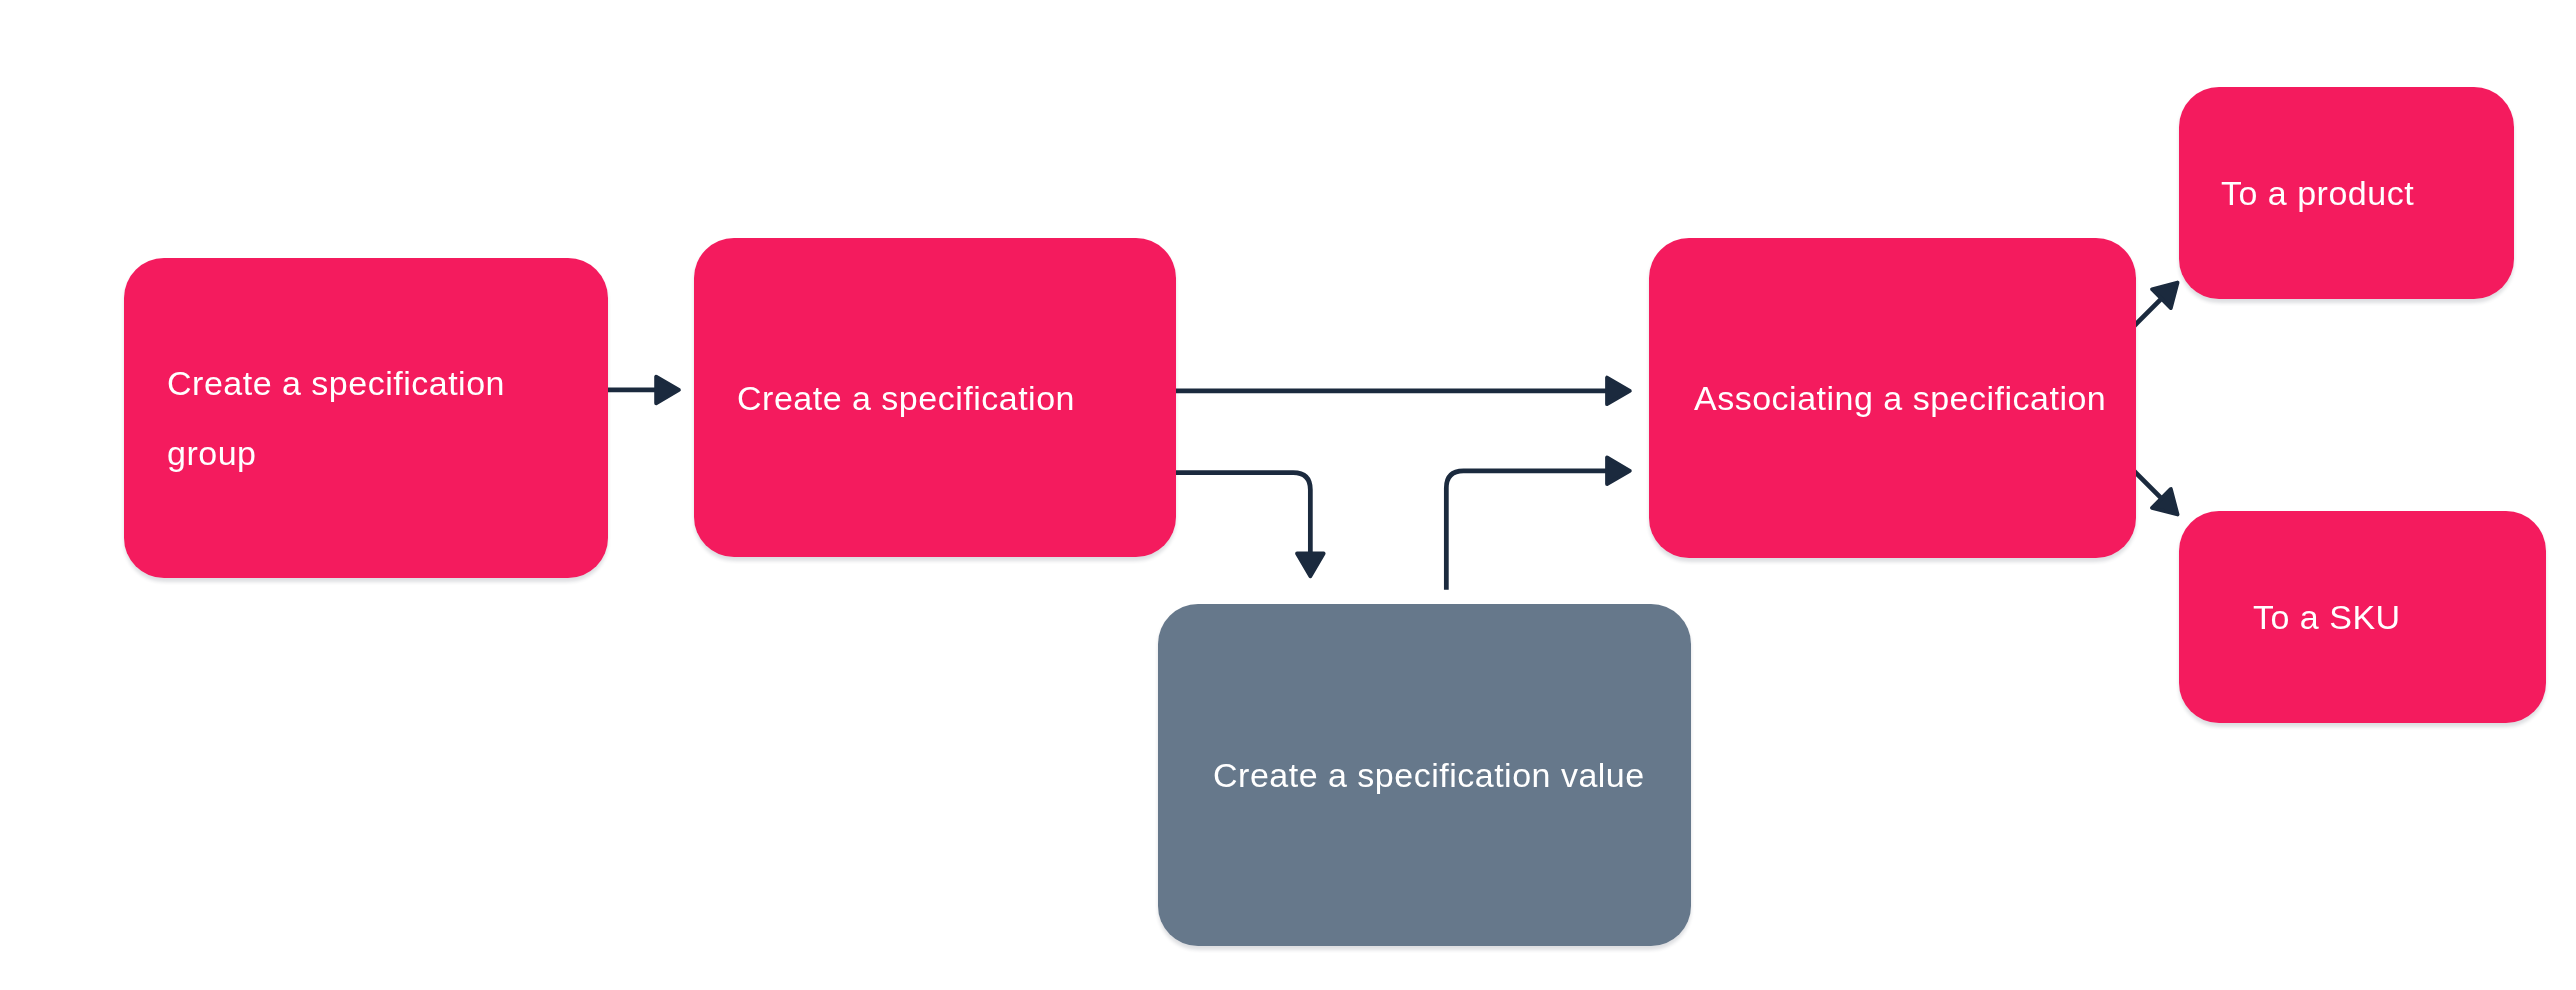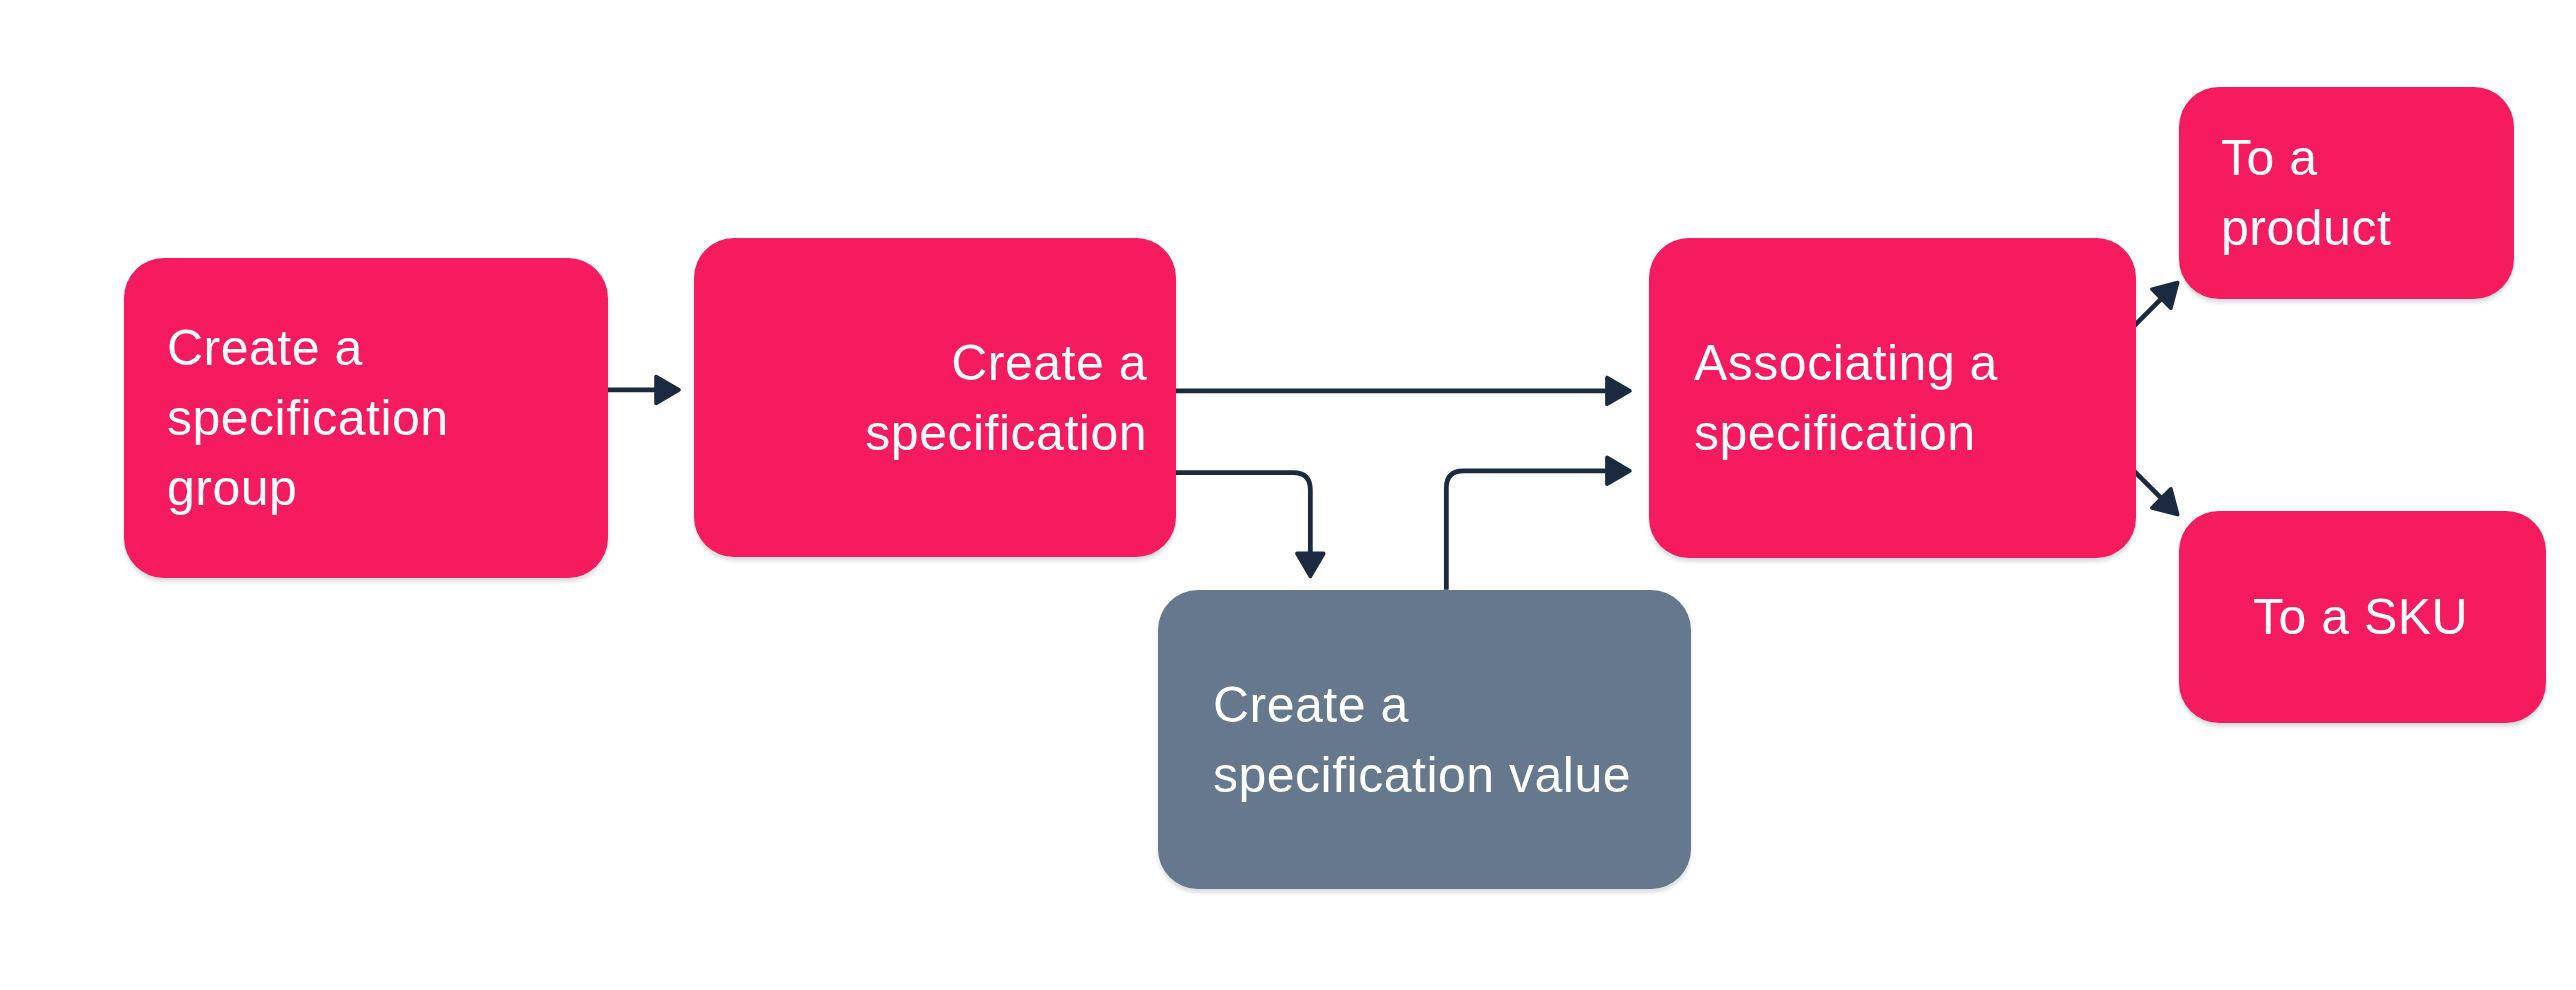--- a/index.html
+++ b/index.html
@@ -37,29 +37,29 @@
   }
   .node {
     position: absolute;
     border-radius: 40px;
     display: flex;
     align-items: center;
     box-shadow: 0 3.8px 3.8px rgba(20, 30, 50, 0.14);
   }
   .node .label {
     color: #FFFFFF;
-    font-size: 50px;
+    font-size: 34px;
     line-height: 70px;
     font-weight: 400;
     letter-spacing: 0.5px;
   }
   
   .n-create-spec-group { left: 124px; top: 238px; width: 412px; height: 320px; padding-left: 43px; padding-right: 28.5px; margin-top: 20px; }
   .n-create-spec       { left: 694px; top: 238px; width: 410px; height: 319px; padding-left: 43px; padding-right: 28.5px; }
-  .n-create-spec-value { left: 1158px; top: 590px; width: 449px; height: 299px; padding-left: 55px; padding-right: 28.5px; }
+  .n-create-spec-value { left: 1158px; top: 604px; width: 449px; height: 342px; padding-left: 55px; padding-right: 28.5px; }
   .n-associating-spec  { left: 1649px; top: 238px; width: 413px; height: 320px; padding-left: 45px; padding-right: 28.5px; }
   .n-to-product        { left: 2179px; top: 87px;  width: 274px; height: 212px; padding-left: 42px; padding-right: 19px; }
   .n-to-sku            { left: 2179px; top: 511px; width: 274px; height: 212px; padding-left: 74px; padding-right: 19px; }
 </style>
 </head>
 <body style="background: rgb(255, 255, 255);">
 
 <div class="canvas">
 
   <svg class="edges" viewBox="0 0 2709 1042" aria-hidden="true">

